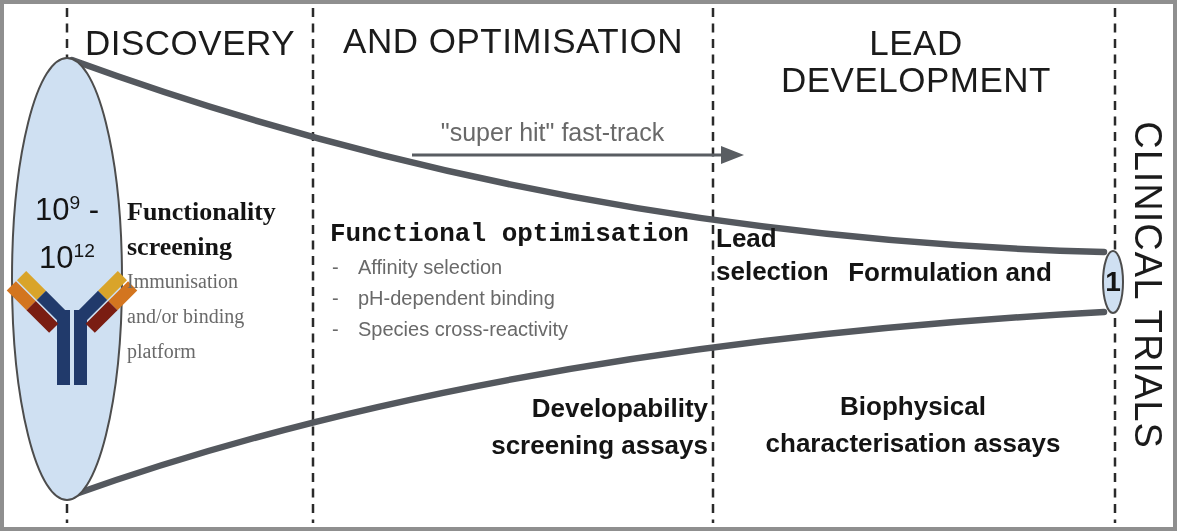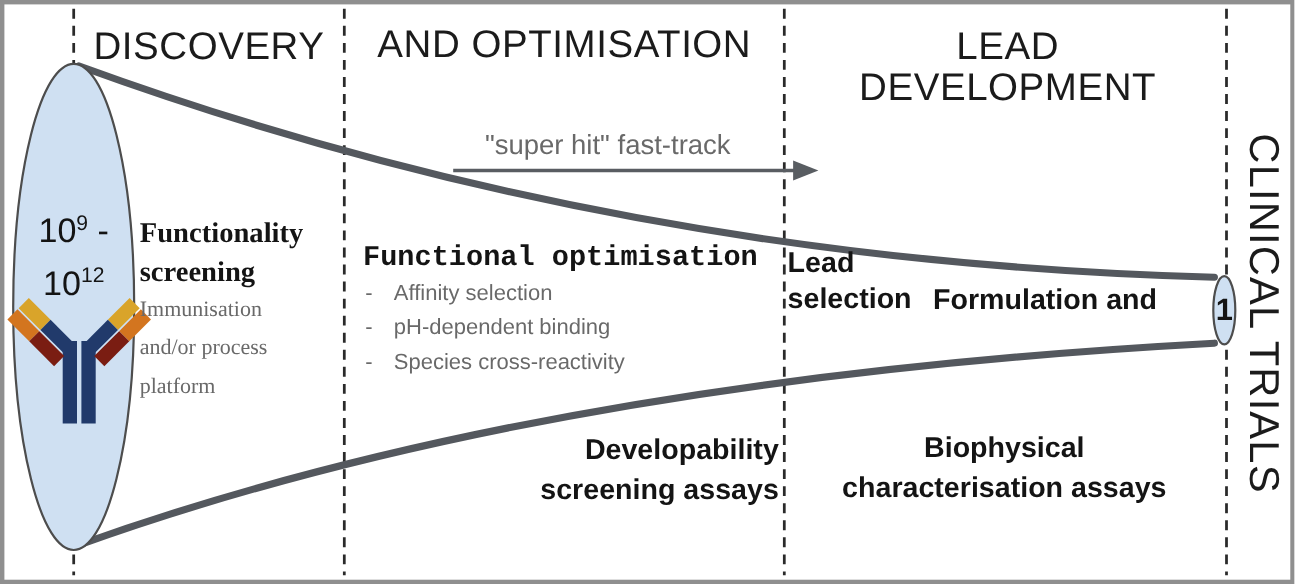--- a/index.html
+++ b/index.html
@@ -99,21 +99,21 @@
     <div><span>10</span><sup>9</sup><span> -</span></div>
     <div><span>10</span><sup>12</sup></div>
   </div>
 
   <div class="t bold-label lh35" style="left:127px;top:194px;">
     <div>Functionality</div>
     <div>screening</div>
   </div>
   <div class="t gray-label lh35" style="left:127px;top:264px;">
     <div>Immunisation</div>
-    <div>and/or process</div>
+    <div>and/or binding</div>
     <div>platform</div>
   </div>
 
   <div class="t gray-label center" style="left:415px;top:118px;width:275px;font-size:25px;">"super hit" fast-track</div>
 
   <div class="t bold-label" style="left:330px;top:219px;font-family:Liberation Mono, monospace;">Functional optimisation</div>
   <div class="t gray-label lh31" style="left:332px;top:252px;">
     <div class="list-row">
         <span class="list-dash">-</span>
         <span>Affinity selection</span>

